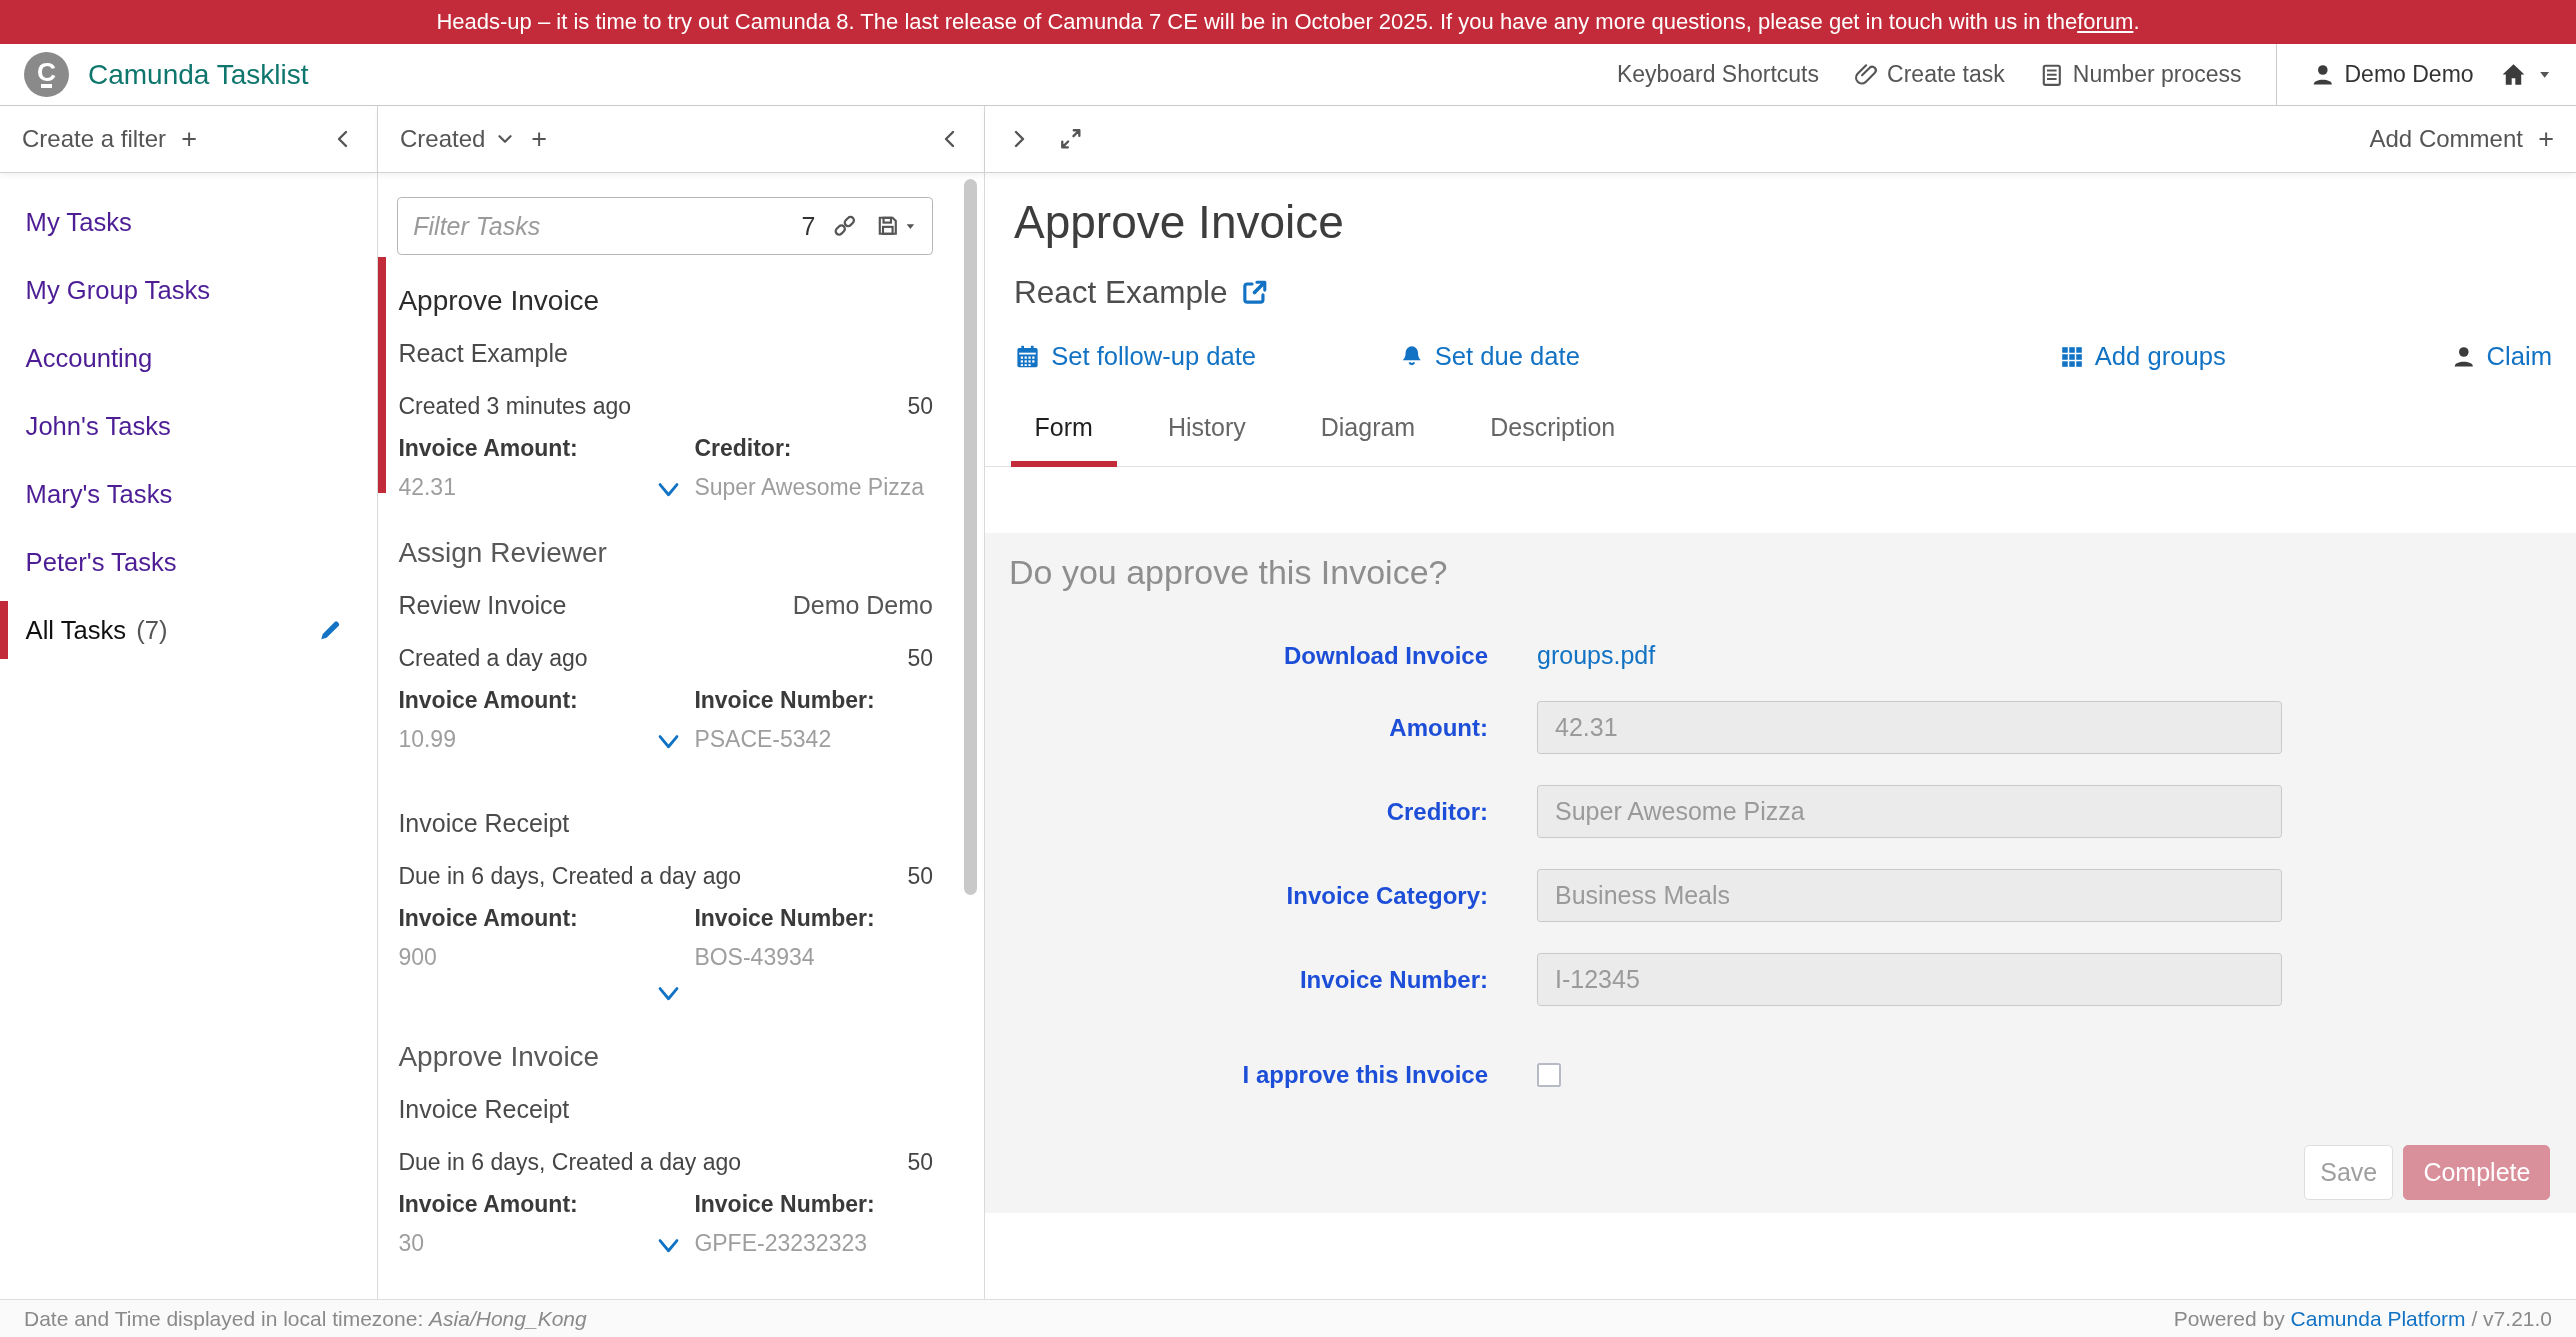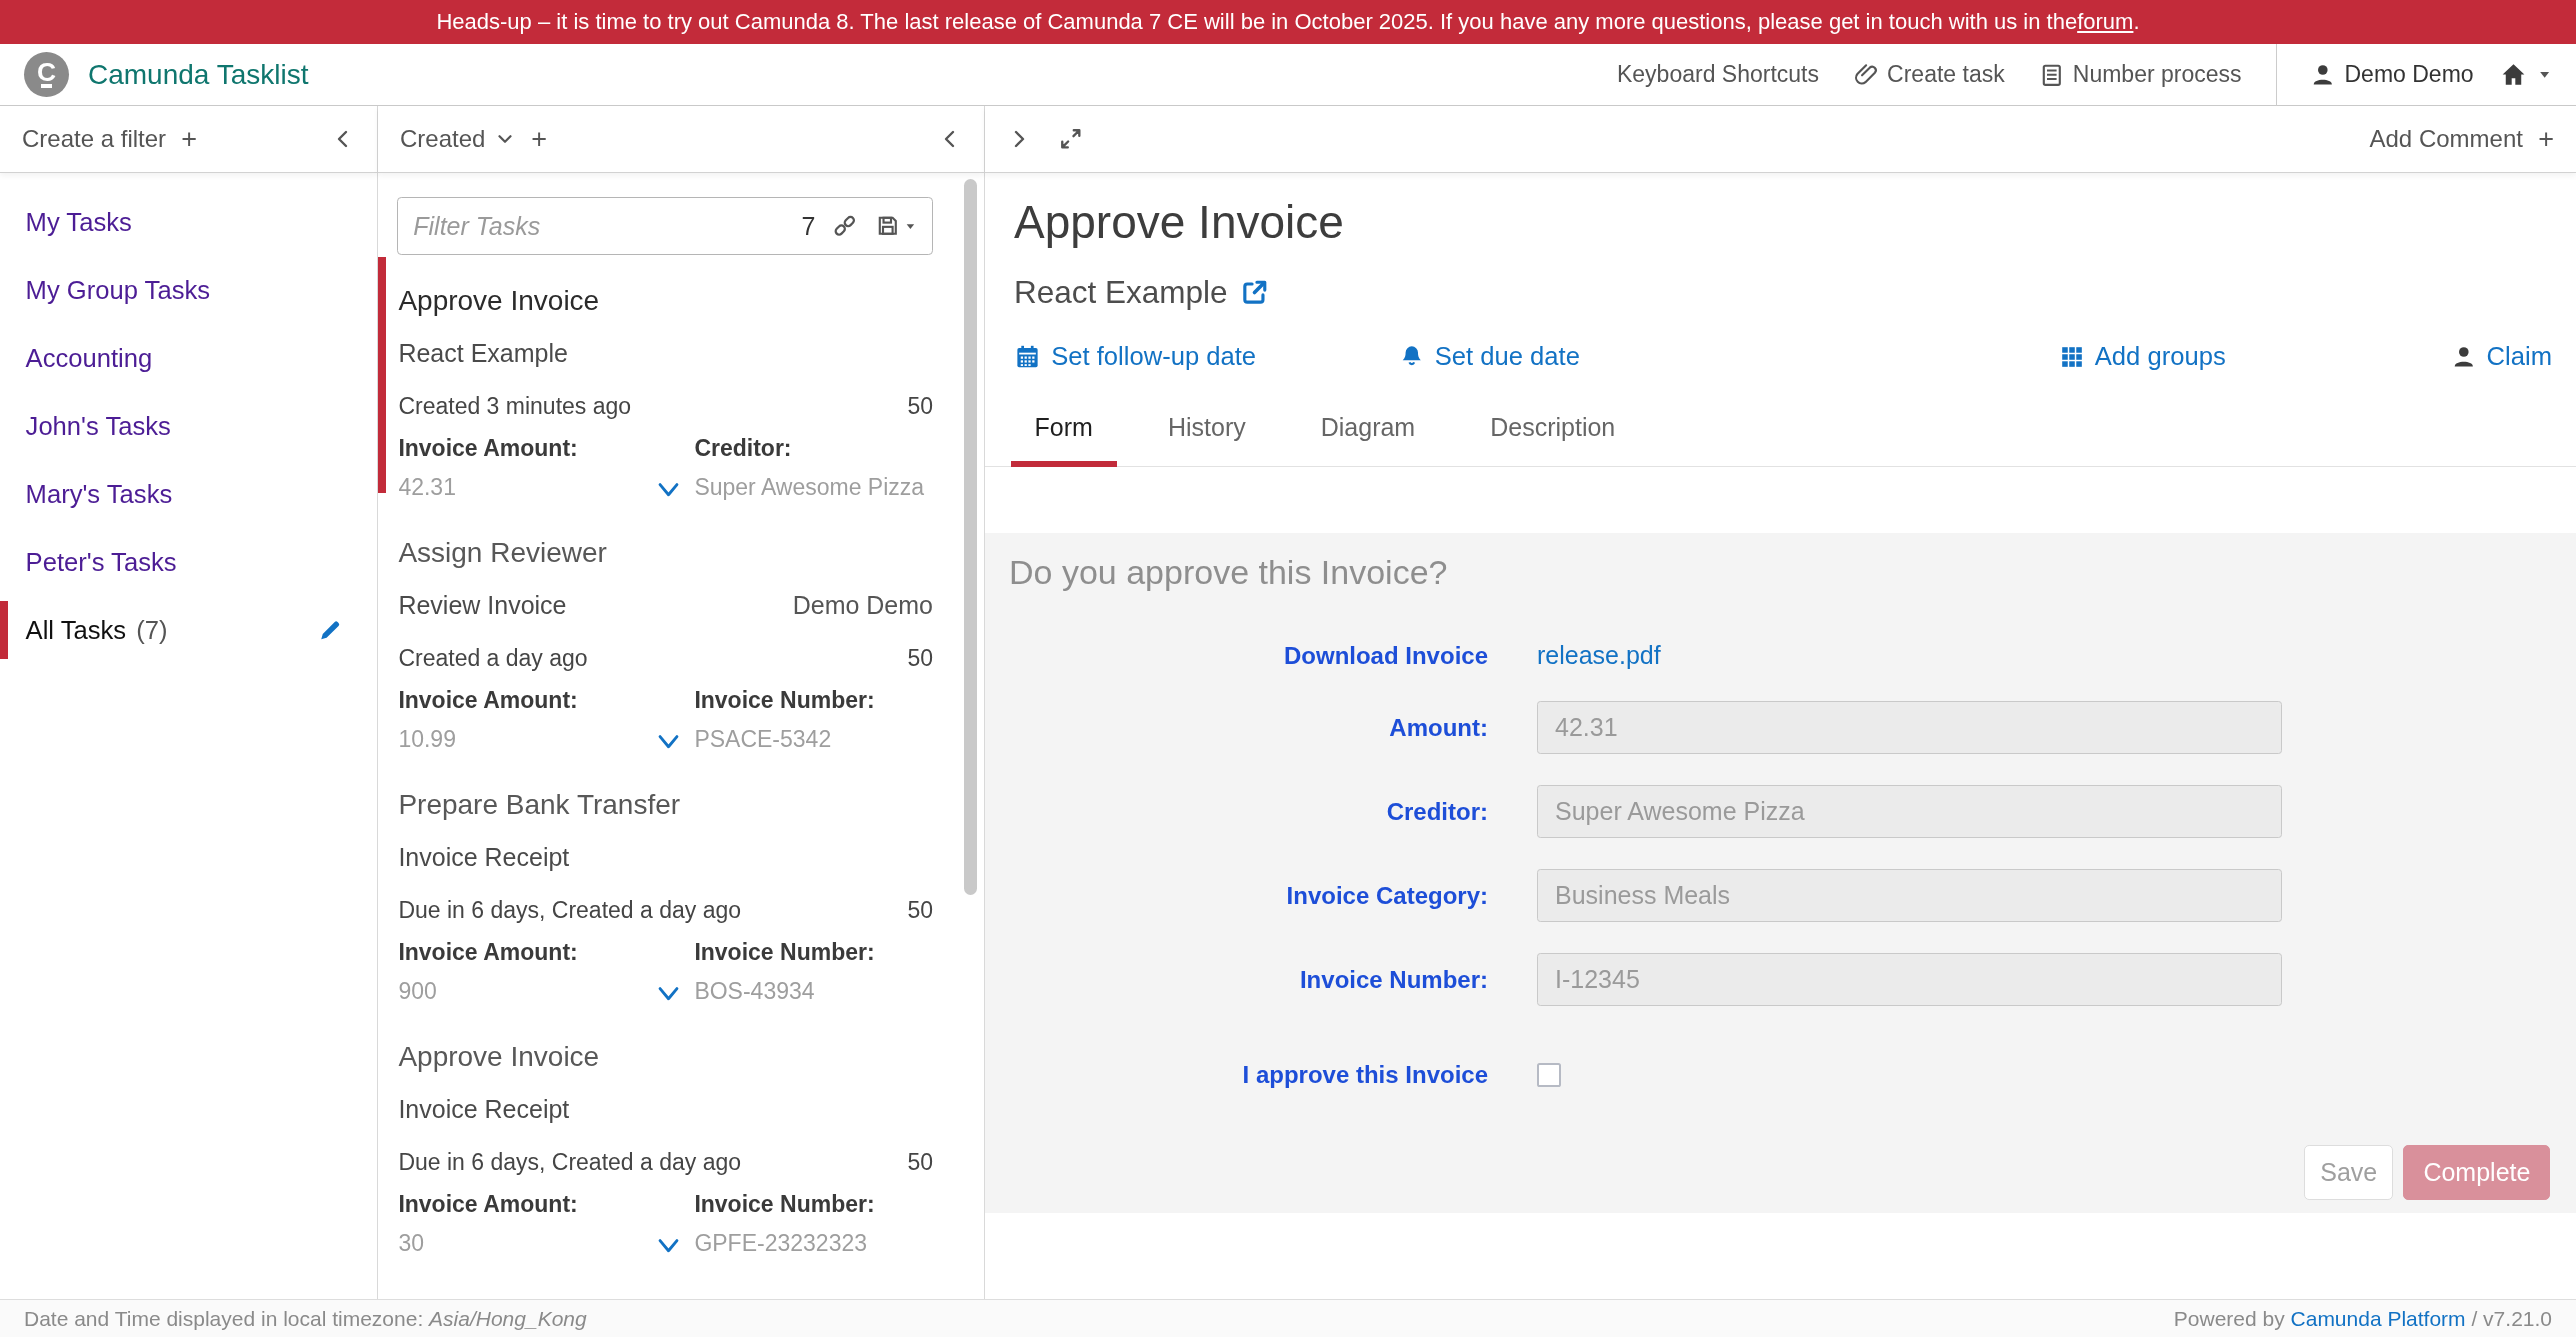--- a/index.html
+++ b/index.html
@@ -324,21 +324,20 @@
             <span>PSACE-5342</span>
           </div>
         <span class="card-chevron">
           <svg width="27" height="19" viewBox="0 0 32 22">
               <path d="M6 4 L16 16 L26 4" fill="none" stroke="#1272c4" stroke-width="3.4" stroke-linecap="round" stroke-linejoin="round"></path>
             </svg>
         </span>
       </div>
 
       <div class="card">
-        <div class="card-title">Prepare Bank Transfer</div>
         <div class="card-row card-sub">
             <span>Invoice Receipt</span>
           </div>
         <div class="card-row card-meta">
             <span>Due in 6 days, Created a day ago</span>
             <span>50</span>
           </div>
         <div class="card-cols labels">
             <span class="c1">Invoice Amount:</span>
             <span>Invoice Number:</span>
@@ -482,21 +481,21 @@
       <div class="tab">History</div>
       <div class="tab">Diagram</div>
       <div class="tab">Description</div>
     </div>
 
     <div class="formpanel">
       <div class="f-heading">Do you approve this Invoice?</div>
 
       <div class="f-row first">
         <div class="f-label">Download Invoice</div>
-        <div class="f-val f-link">release.pdf</div>
+        <div class="f-val f-link">groups.pdf</div>
       </div>
 
       <div class="f-row">
         <div class="f-label">Amount:</div>
         <input class="f-input" disabled="" value="42.31" style="">
       </div>
 
       <div class="f-row">
         <div class="f-label">Creditor:</div>
         <input class="f-input" disabled="" value="Super Awesome Pizza" style="">

